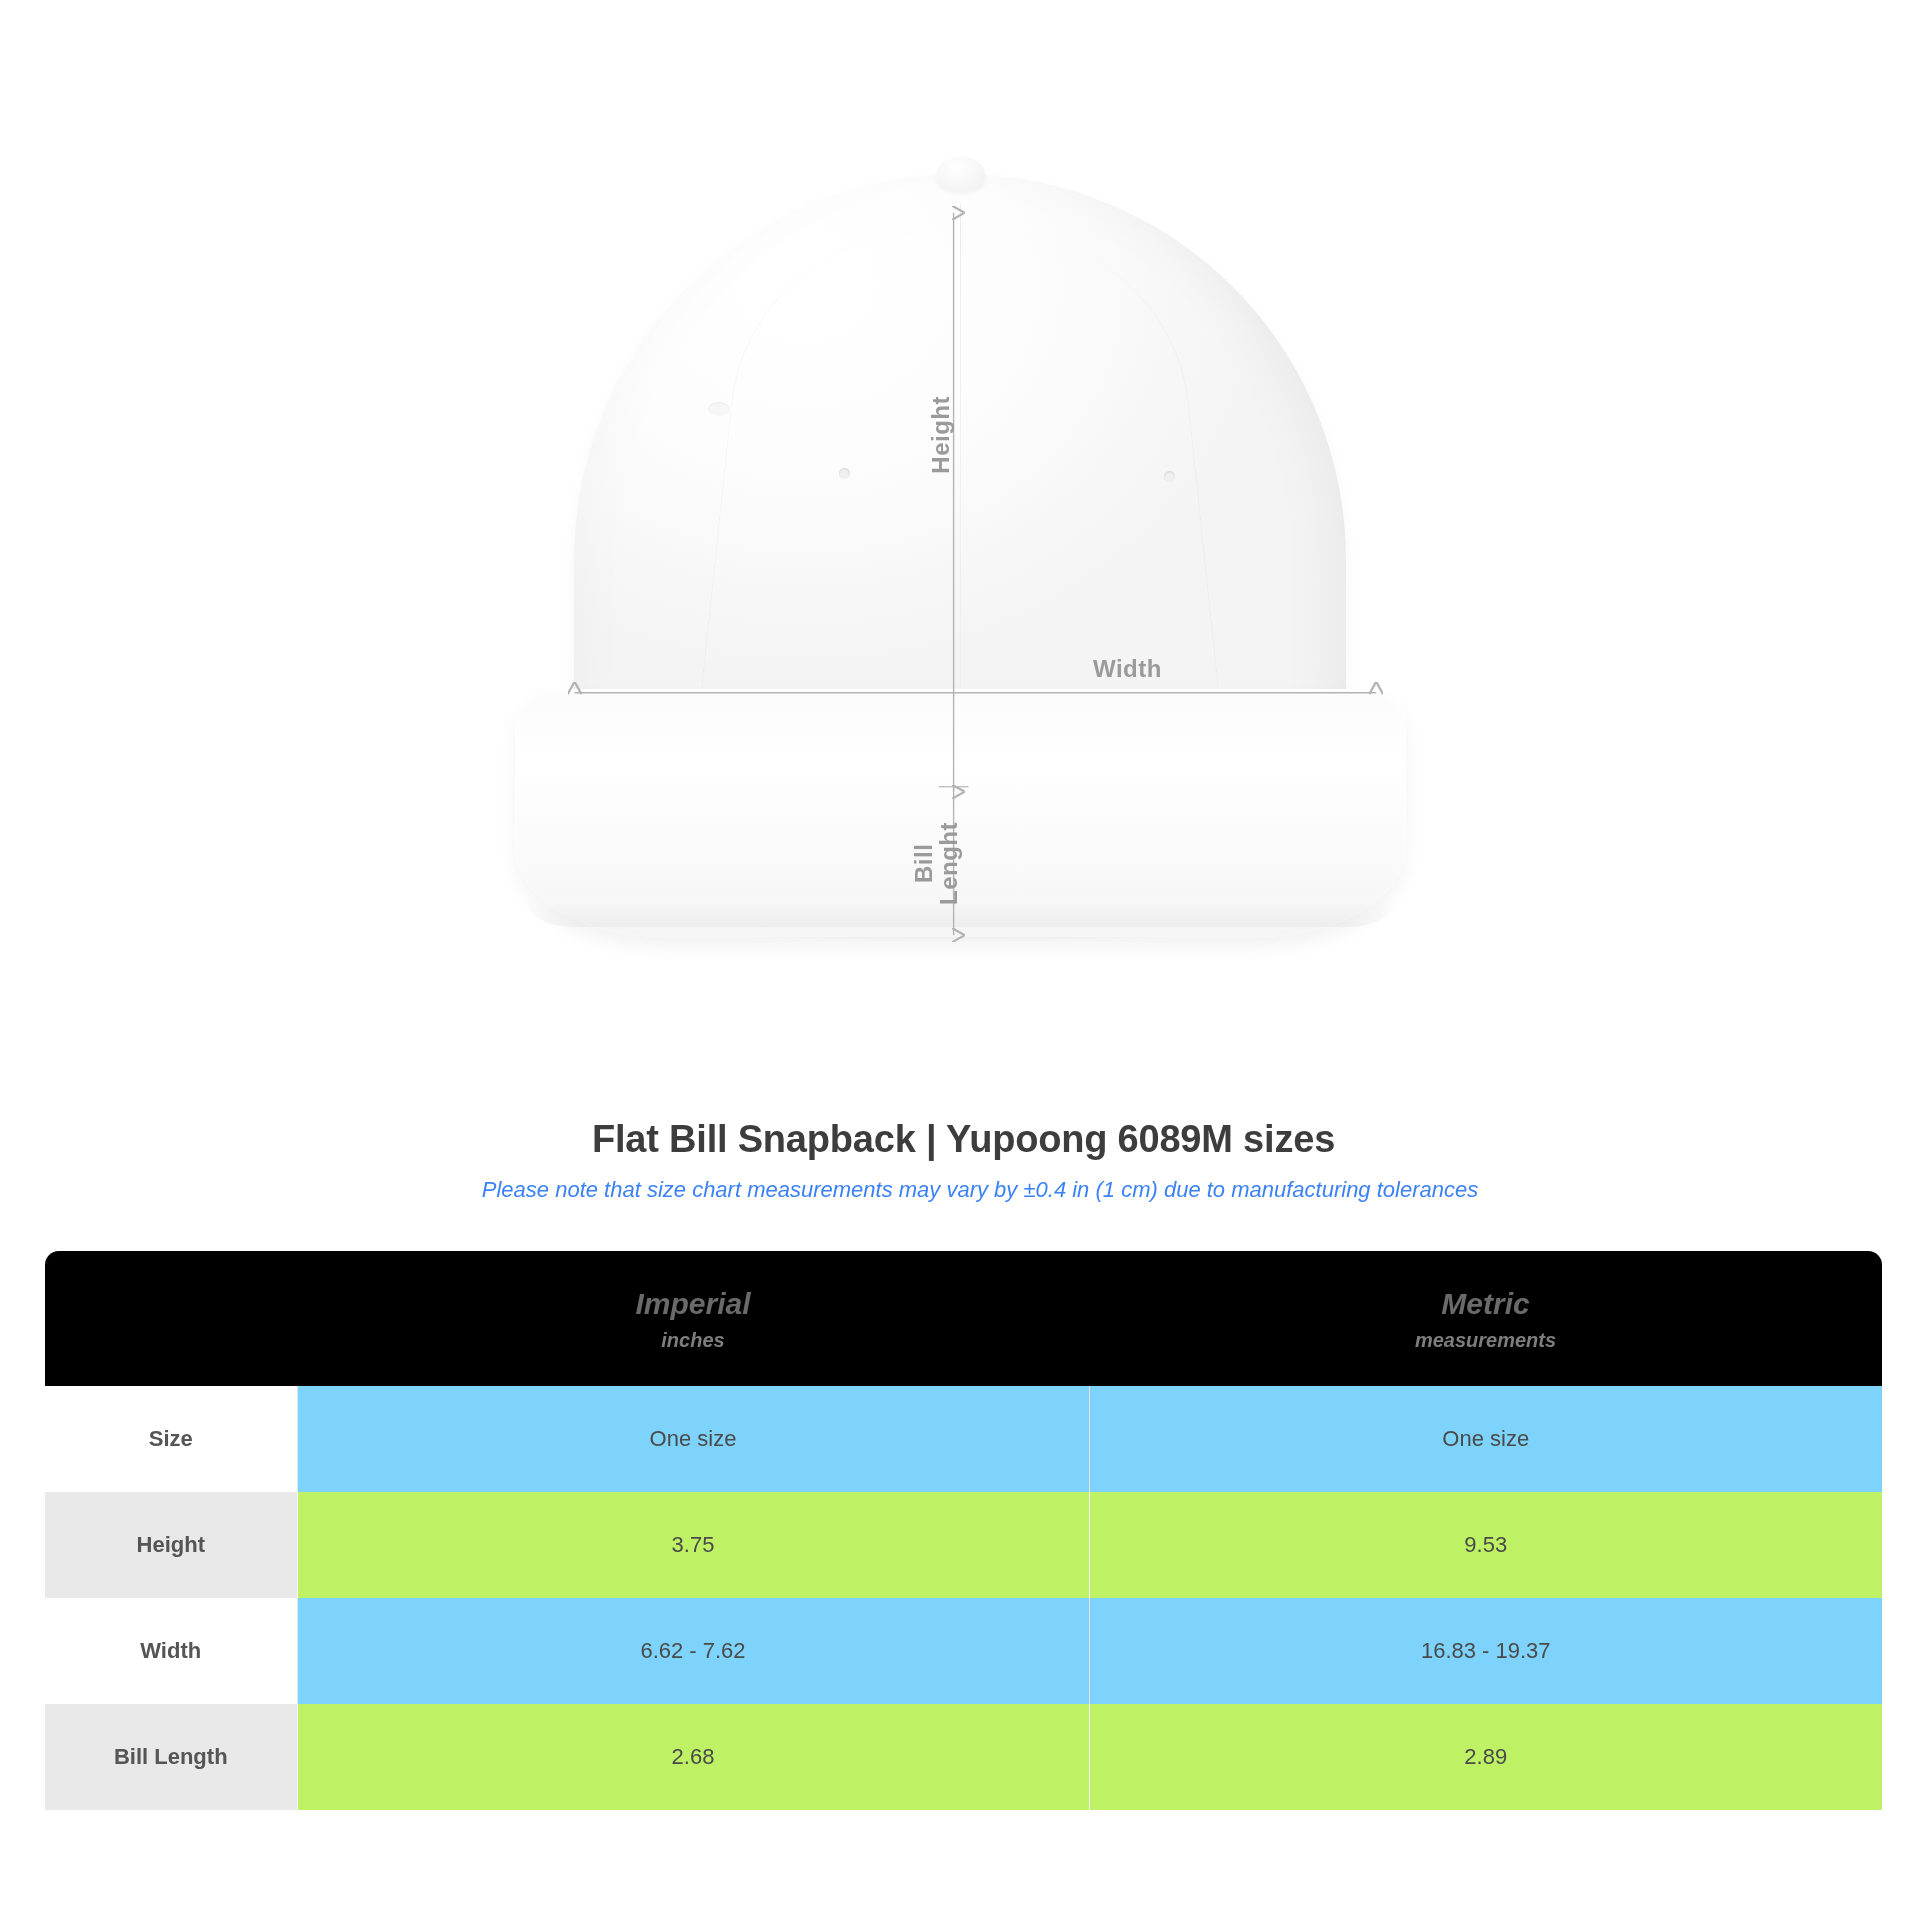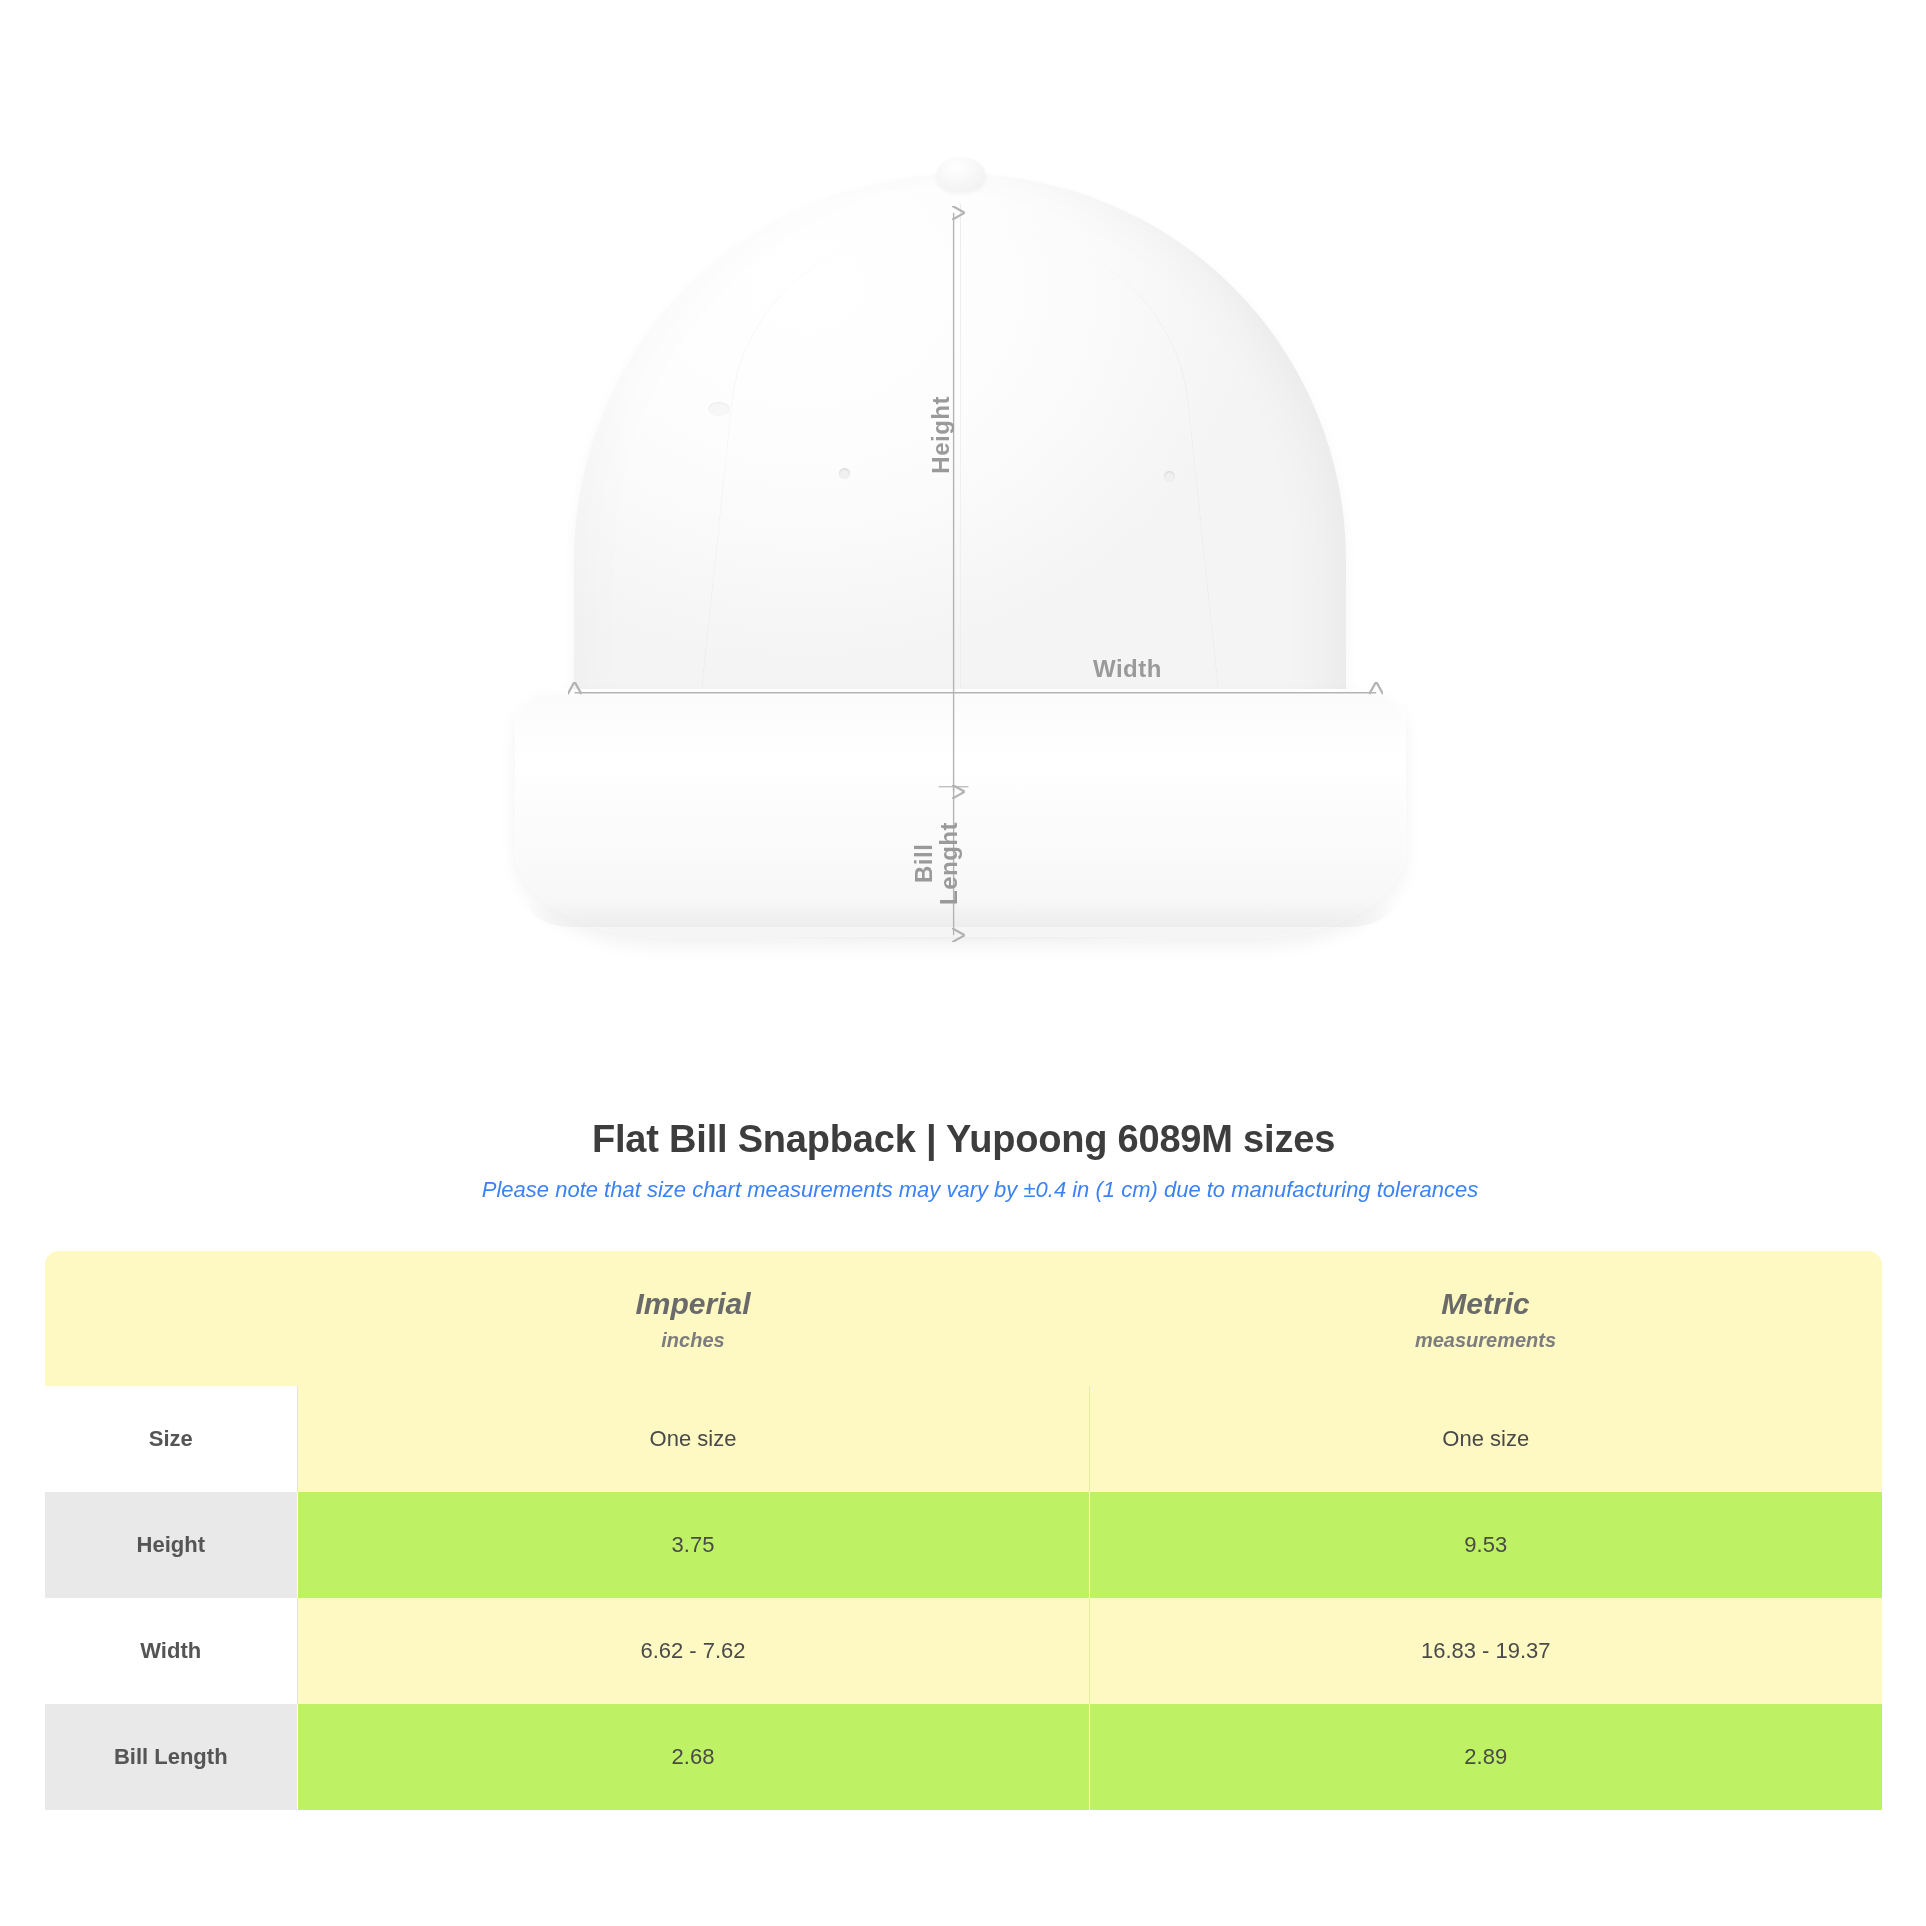--- a/index.html
+++ b/index.html
@@ -184,21 +184,21 @@
   table.size-chart {
     width: 100%;
     border-collapse: collapse;
     table-layout: fixed;
   }
   table.size-chart col.c-label { width: 252px; }
   table.size-chart col.c-imp   { width: 792px; }
   table.size-chart col.c-met   { width: 793px; }
 
   .head-row th {
-    background: #fef9c3;
+    background: #000000;
     padding: 36px 0 34px 0;
     text-align: center;
     vertical-align: middle;
   }
   .head-row th:first-child {
     border-radius: 14px 0 0 0;
   }
   .head-row th:last-child {
     border-radius: 0 14px 0 0;
   }
@@ -226,21 +226,21 @@
     border-left: none;
     font-weight: bold;
     color: #555555;
     text-align: center;
   }
   tbody tr.alt td {
     background: #bef264;
     border-left-color: #ffffff;
   }
   tbody tr.alt td:first-child { border-left: none; }
-  tbody tr.plain td { background: #fef9c3; }
+  tbody tr.plain td { background: #7dd3fc; }
   tbody tr.plain td:first-child { background: #ffffff; }
   tbody tr.alt td:first-child { background: #e9e9e9; }
 </style>
 </head>
 <body>
 
 <div class="illustration">
 
   <div class="cap-wrap">
     <div class="crown">

